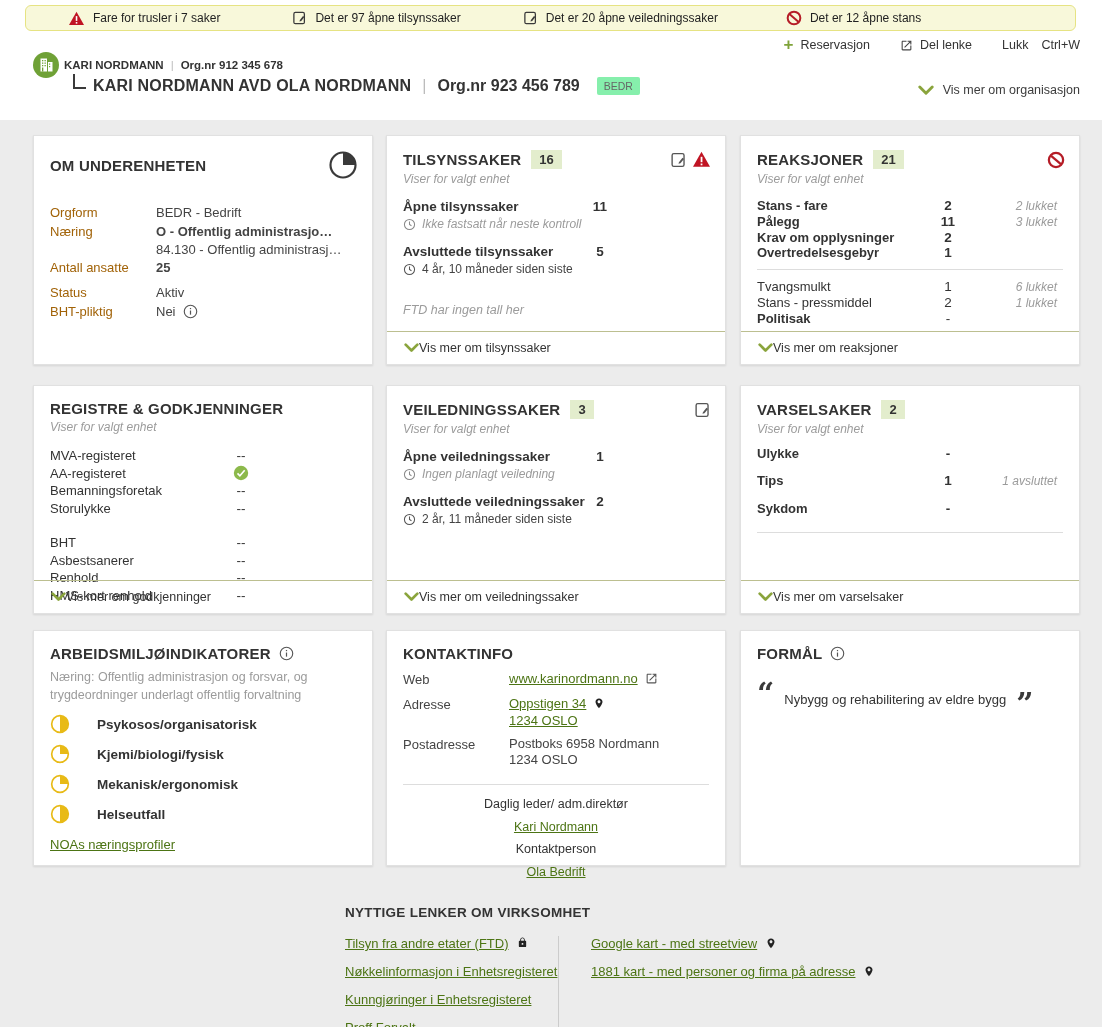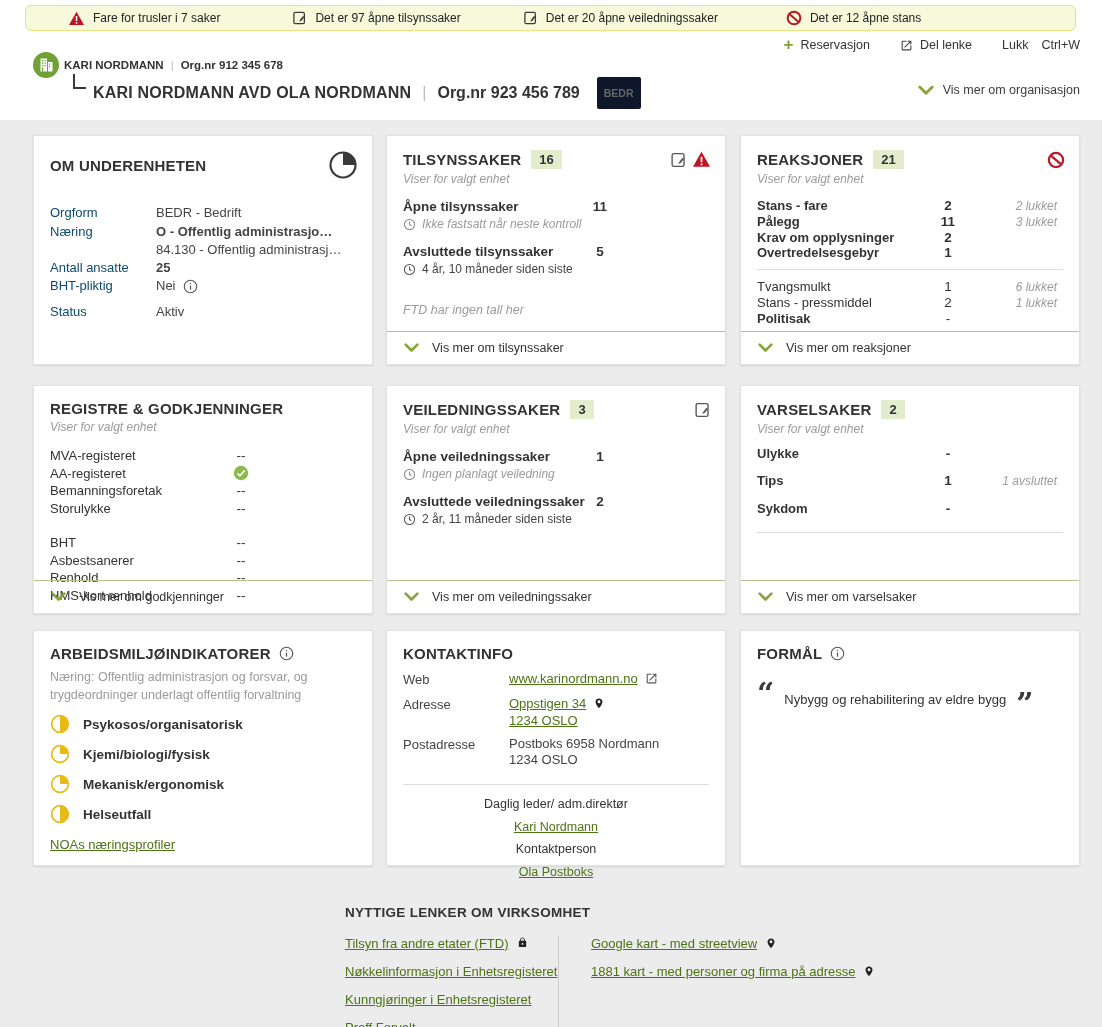--- a/index.html
+++ b/index.html
@@ -24,40 +24,40 @@
   .plus-glyph{color:#7fa33a;font-weight:bold;font-size:17px;line-height:10px;}
   .shortcut{margin-left:6px;color:#333;}
   .org-icon{position:absolute;left:33px;top:52px;}
   .org-line1{position:absolute;left:64px;top:59px;font-size:11.5px;font-weight:bold;display:flex;gap:7px;align-items:center;}
   .sep{color:#bbb;font-weight:normal;}
   .connector{position:absolute;left:73px;top:74px;width:11px;height:13px;
              border-left:2px solid #3a3a3a;border-bottom:2px solid #3a3a3a;}
   .org-line2{position:absolute;left:93px;top:77px;display:flex;align-items:center;gap:11px;}
   .unit-name{font-size:16px;font-weight:bold;letter-spacing:.2px;}
   .unit-orgnr{font-size:16px;font-weight:bold;}
-  .unit-badge{background:#0f172a;color:#666;font-size:10.5px;padding:10px 7px;border-radius:2px;margin-left:6px;font-weight:bold;}
+  .unit-badge{background:#86efac;color:#666;font-size:10.5px;padding:3px 7px;border-radius:2px;margin-left:6px;}
   .vis-mer-org{position:absolute;top:83px;right:22px;display:flex;align-items:center;gap:9px;
                font-size:12.5px;color:#3c3c3c;cursor:pointer;}
 
   
   .card{position:absolute;width:340px;background:#fff;border:1px solid #e1e1e1;
         box-shadow:0 1px 2px rgba(0,0,0,.10);box-sizing:border-box;}
   .card-head{display:flex;align-items:center;padding:14px 14px 0 16px;}
   .card-title{font-size:15px;font-weight:bold;color:#333;letter-spacing:.2px;}
   .badge{background:#e3edcd;color:#333;font-size:13px;font-weight:bold;padding:2px 8px;margin-left:10px;}
   .head-icons{margin-left:auto;display:flex;align-items:center;gap:5px;}
   .subtitle{font-style:italic;color:#9b9b9b;font-size:12px;padding:3px 16px 0;}
   .card-footer{position:absolute;bottom:0;left:0;right:0;height:32px;border-top:1px solid #bcbf90;
-               display:flex;align-items:center;gap:13px;padding-left:17px;font-size:12.5px;color:#333;cursor:pointer;}
+               display:flex;align-items:center;padding-left:17px;font-size:12.5px;color:#333;cursor:pointer;}
   .hr{border-top:1px solid #ddd;margin:9px 16px;}
 
   
   .om-rows{margin-top:24px;}
   .om-row{display:flex;padding:0 16px;font-size:13px;line-height:18.5px;}
-  .om-label{width:106px;color:#0c4a6e;flex:none;}
+  .om-label{width:106px;color:#a16207;flex:none;}
   .om-vcol div{line-height:18px;color:#444;}
   .b{font-weight:bold;color:#333;}
   .mt7{margin-top:7px;}
   .om-val{display:flex;align-items:center;gap:7px;color:#444;}
 
   
   .case-row{display:flex;align-items:baseline;padding:0 16px;margin-top:13px;}
   .case-label{width:182px;flex:none;font-weight:bold;font-size:13.5px;color:#333;}
   .case-val{font-weight:bold;font-size:13.5px;width:30px;text-align:center;}
   .case-note{display:flex;align-items:center;gap:6px;padding:3px 16px 0;font-size:12px;color:#444;}
@@ -69,21 +69,21 @@
   .r3 .lbl{width:170px;flex:none;font-size:13px;color:#333;}
   .r3 .val{width:42px;text-align:center;font-size:13.5px;color:#333;}
   .r3 .note{margin-left:auto;font-style:italic;color:#9b9b9b;font-size:12px;padding-right:6px;}
   .rx .r3{line-height:15px;}
   .rx1{margin-top:12px;}
   .reg .r3{line-height:17.5px;}
   .vs .r3{line-height:19px;margin-top:8px;}
 
   
   .am-sub{color:#9b9b9b;font-size:12.5px;line-height:18px;padding:6px 16px 0;}
-  .am-item{display:flex;align-items:center;gap:13px;padding:0 16px;margin-top:10px;
+  .am-item{display:flex;align-items:center;gap:27px;padding:0 16px;margin-top:10px;
            font-size:13.5px;font-weight:bold;color:#333;}
   .green-link{color:#4c7414;text-decoration:underline;cursor:pointer;}
   .am-link{padding:0 16px;margin-top:13px;font-size:13px;}
 
   
   .ki-row{display:flex;padding:0 16px;margin-top:9px;font-size:13px;align-items:flex-start;}
   .ki-label{width:106px;flex:none;color:#444;padding-top:1px;}
   .ki-val{display:flex;align-items:center;gap:7px;}
   .ki-plain{color:#444;line-height:16px;}
   .ki-person{display:flex;align-items:center;gap:9px;padding:0 16px;margin-top:8px;font-size:12.5px;color:#333;flex-direction:column;}
@@ -214,35 +214,35 @@
         <span class="om-label">Næring</span>
       <div class="om-vcol">
         <div class="b">O - Offentlig administrasjo…</div>
         <div>84.130 - Offentlig administrasj…</div>
       </div>
     </div>
     <div class="om-row">
         <span class="om-label">Antall ansatte</span>
         <span class="om-val b">25</span>
       </div>
+    <div class="om-row mt7">
+        <span class="om-label">Status</span>
+        <span class="om-val">Aktiv</span>
+      </div>
     <div class="om-row">
         <span class="om-label">BHT-pliktig</span>
       <span class="om-val">
           <span>Nei</span>
         <svg width="15" height="15" viewBox="0 0 20 20">
             <circle cx="10" cy="10" r="8.3" fill="none" stroke="#555" stroke-width="1.5"></circle>
             <rect x="9.2" y="8.7" width="1.6" height="5.5" fill="#555"></rect>
             <rect x="9.2" y="5.3" width="1.6" height="1.6" fill="#555"></rect>
           </svg>
       </span>
     </div>
-    <div class="om-row mt7">
-        <span class="om-label">Status</span>
-        <span class="om-val">Aktiv</span>
-      </div>
   </div>
 </div>
 
 <div class="card" style="left:386px;top:135px;height:230px;">
   <div class="card-head">
     <span class="card-title">TILSYNSSAKER</span>
     <span class="badge">16</span>
     <span class="head-icons">
       <svg width="17" height="18" viewBox="0 0 20 20">
           <rect x="2.5" y="2.5" width="14" height="15" rx="2" fill="none" stroke="#555" stroke-width="1.6"></rect>
@@ -548,21 +548,21 @@
       <div class="ki-plain">1234 OSLO</div>
     </span>
   </div>
   <div class="hr" style="margin-top:16px;margin-bottom:12px;"></div>
   <div class="ki-person">
     <span>Daglig leder/ adm.direktør</span>
     <span class="green-link">Kari Nordmann</span>
   </div>
   <div class="ki-person">
     <span>Kontaktperson</span>
-    <span class="green-link">Ola Postboks</span>
+    <span class="green-link">Ola Bedrift</span>
   </div>
 </div>
 
 <div class="card" style="left:740px;top:630px;height:236px;">
   <div class="card-head">
     <span class="card-title">FORMÅL</span>
     <svg style="margin-left:8px;" width="15" height="15" viewBox="0 0 20 20">
         <circle cx="10" cy="10" r="8.3" fill="none" stroke="#555" stroke-width="1.5"></circle>
         <rect x="9.2" y="8.7" width="1.6" height="5.5" fill="#555"></rect>
         <rect x="9.2" y="5.3" width="1.6" height="1.6" fill="#555"></rect>

